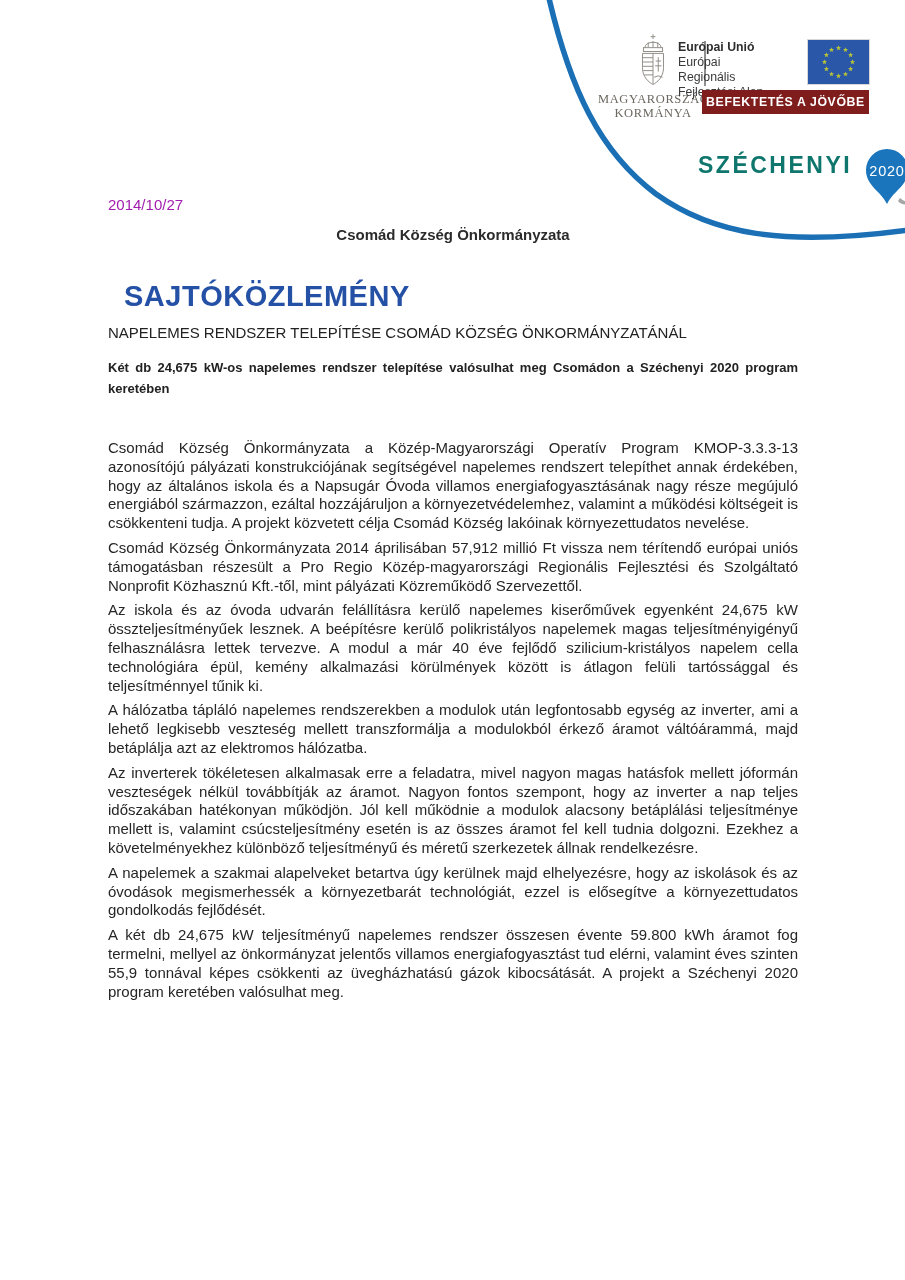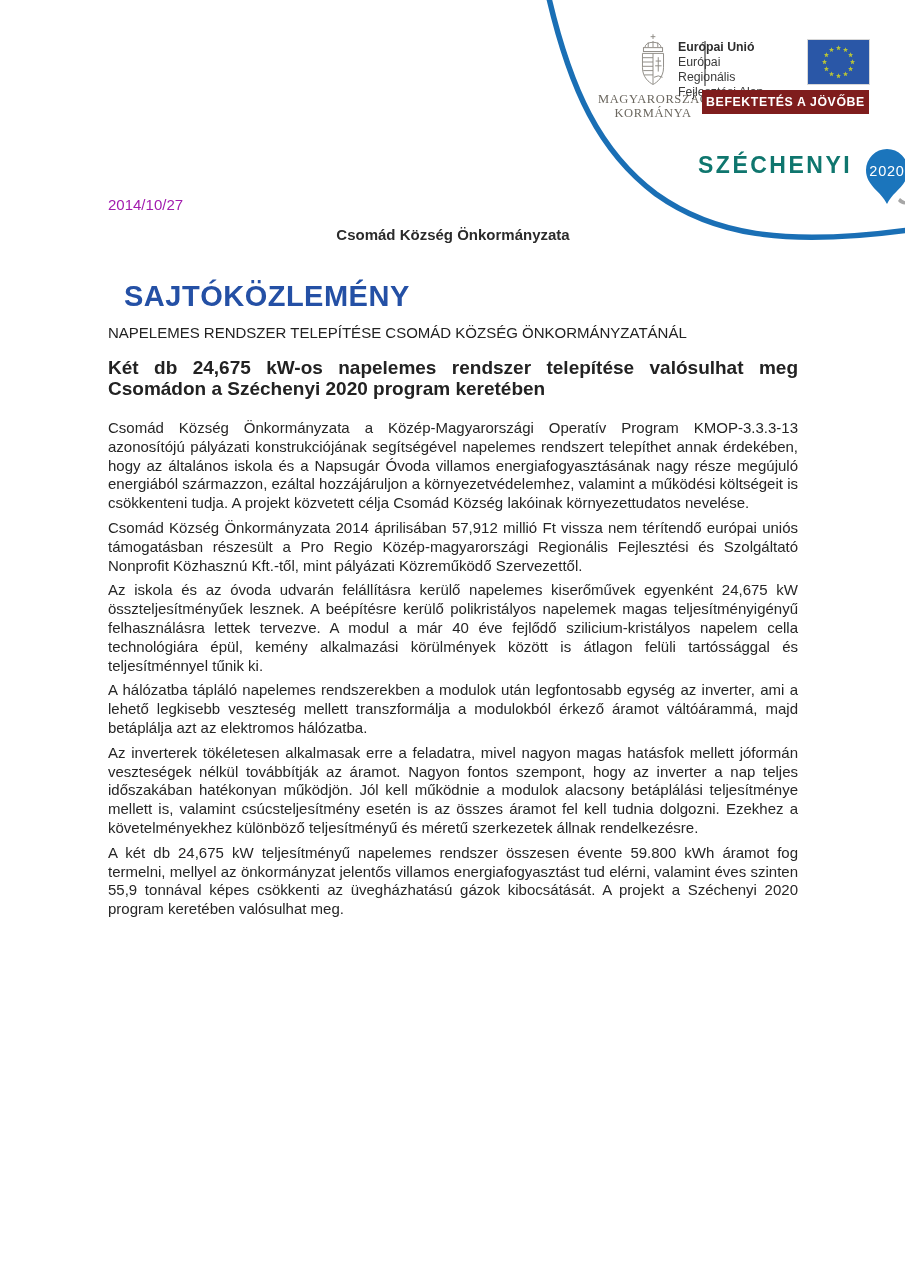--- a/index.html
+++ b/index.html
@@ -64,22 +64,22 @@
   .doc-org{font-size:15px;line-height:19px;font-weight:bold;margin:0 0 37px 0;color:#2b2b2b;text-align:center;}
   .doc-title{
     font-size:29px;line-height:31px;font-weight:bold;
     color:#2450a5;margin:0 0 11px 16px;letter-spacing:0.5px;
   }
   .doc-headline{
     font-size:15px;line-height:19px;font-weight:normal;
     margin:0 0 15px 0;color:#222222;
   }
   .doc-lead{
-    font-size:19px;line-height:21px;font-weight:bold;
-    text-align:justify;margin:0 0 20px 0;color:#222222;
+    font-size:13px;line-height:21px;font-weight:bold;
+    text-align:justify;margin:0 0 40px 0;color:#222222;
   }
   .doc-body p{
     font-size:15px;line-height:18.8px;
     text-align:justify;
     margin:0 0 6px 0;
     color:#262626;
   }
 </style>
 </head>
 <body>
@@ -151,17 +151,18 @@
     <p class="doc-org">Csomád Község Önkormányzata</p>
     <h1 class="doc-title">SAJTÓKÖZLEMÉNY</h1>
     <p class="doc-headline">NAPELEMES RENDSZER TELEPÍTÉSE CSOMÁD KÖZSÉG ÖNKORMÁNYZATÁNÁL</p>
     <p class="doc-lead">Két db 24,675 kW-os napelemes rendszer telepítése valósulhat meg Csomádon a Széchenyi 2020 program keretében</p>
     <div class="doc-body">
       <p>Csomád Község Önkormányzata a Közép-Magyarországi Operatív Program KMOP-3.3.3-13 azonosítójú pályázati konstrukciójának segítségével napelemes rendszert telepíthet annak érdekében, hogy az általános iskola és a Napsugár Óvoda villamos energiafogyasztásának nagy része megújuló energiából származzon, ezáltal hozzájáruljon a környezetvédelemhez, valamint a működési költségeit is csökkenteni tudja. A projekt közvetett célja Csomád Község lakóinak környezettudatos nevelése.</p>
       <p>Csomád Község Önkormányzata 2014 áprilisában 57,912 millió Ft vissza nem térítendő európai uniós támogatásban részesült a Pro Regio Közép-magyarországi Regionális Fejlesztési és Szolgáltató Nonprofit Közhasznú Kft.-től, mint pályázati Közreműködő Szervezettől.</p>
       <p>Az iskola és az óvoda udvarán felállításra kerülő napelemes kiserőművek egyenként 24,675 kW összteljesítményűek lesznek. A beépítésre kerülő polikristályos napelemek magas teljesítményigényű felhasználásra lettek tervezve. A modul a már 40 éve fejlődő szilicium-kristályos napelem cella technológiára épül, kemény alkalmazási körülmények között is átlagon felüli tartóssággal és teljesítménnyel tűnik ki.</p>
       <p>A hálózatba tápláló napelemes rendszerekben a modulok után legfontosabb egység az inverter, ami a lehető legkisebb veszteség mellett transzformálja a modulokból érkező áramot váltóárammá, majd betáplálja azt az elektromos hálózatba.</p>
       <p>Az inverterek tökéletesen alkalmasak erre a feladatra, mivel nagyon magas hatásfok mellett jóformán veszteségek nélkül továbbítják az áramot. Nagyon fontos szempont, hogy az inverter a nap teljes időszakában hatékonyan működjön. Jól kell működnie a modulok alacsony betáplálási teljesítménye mellett is, valamint csúcsteljesítmény esetén is az összes áramot fel kell tudnia dolgozni. Ezekhez a követelményekhez különböző teljesítményű és méretű szerkezetek állnak rendelkezésre.</p>
+      <p>A napelemek a szakmai alapelveket betartva úgy kerülnek majd elhelyezésre, hogy az iskolások és az óvodások megismerhessék a környezetbarát technológiát, ezzel is elősegítve a környezettudatos gondolkodás fejlődését.</p>
       <p>A két db 24,675 kW teljesítményű napelemes rendszer összesen évente 59.800 kWh áramot fog termelni, mellyel az önkormányzat jelentős villamos energiafogyasztást tud elérni, valamint éves szinten 55,9 tonnával képes csökkenti az üvegházhatású gázok kibocsátását. A projekt a Széchenyi 2020 program keretében valósulhat meg.</p>
     </div>
   </div>
 
 </div>
 
 </body></html>

